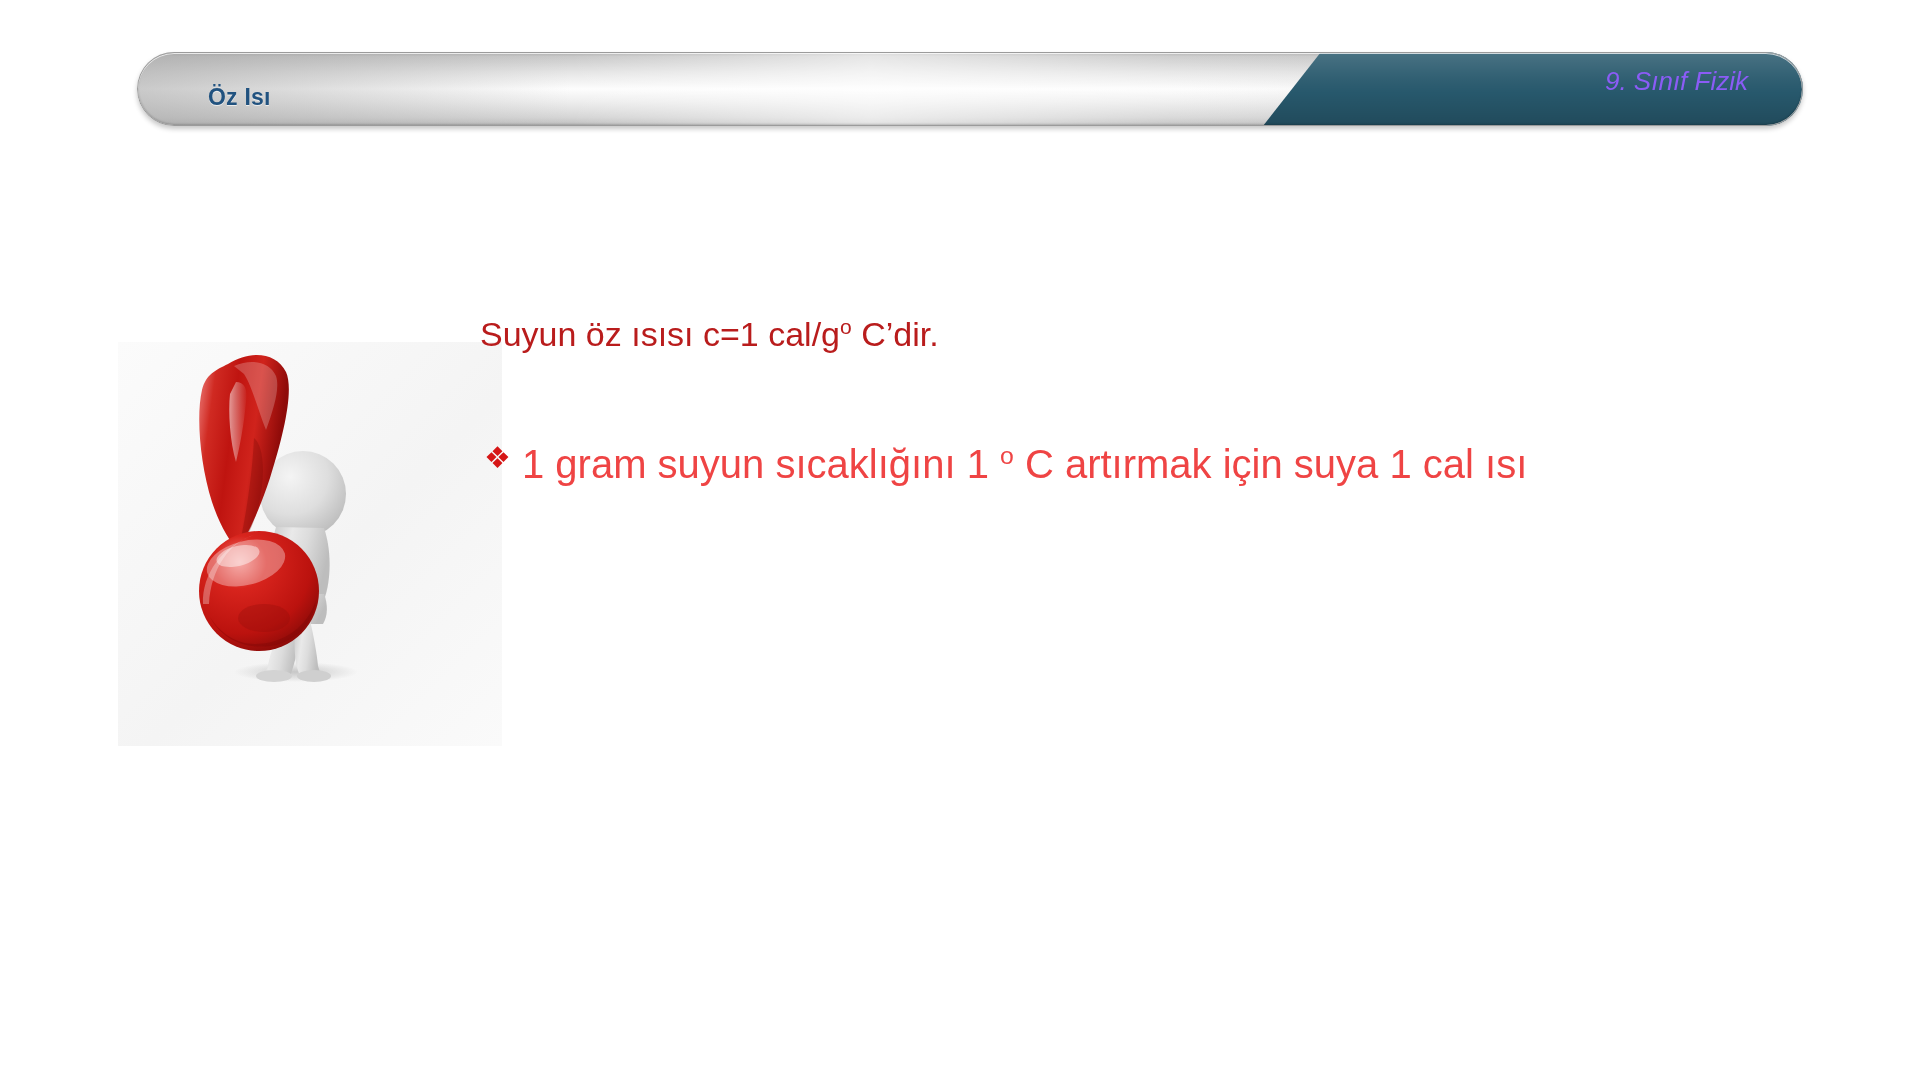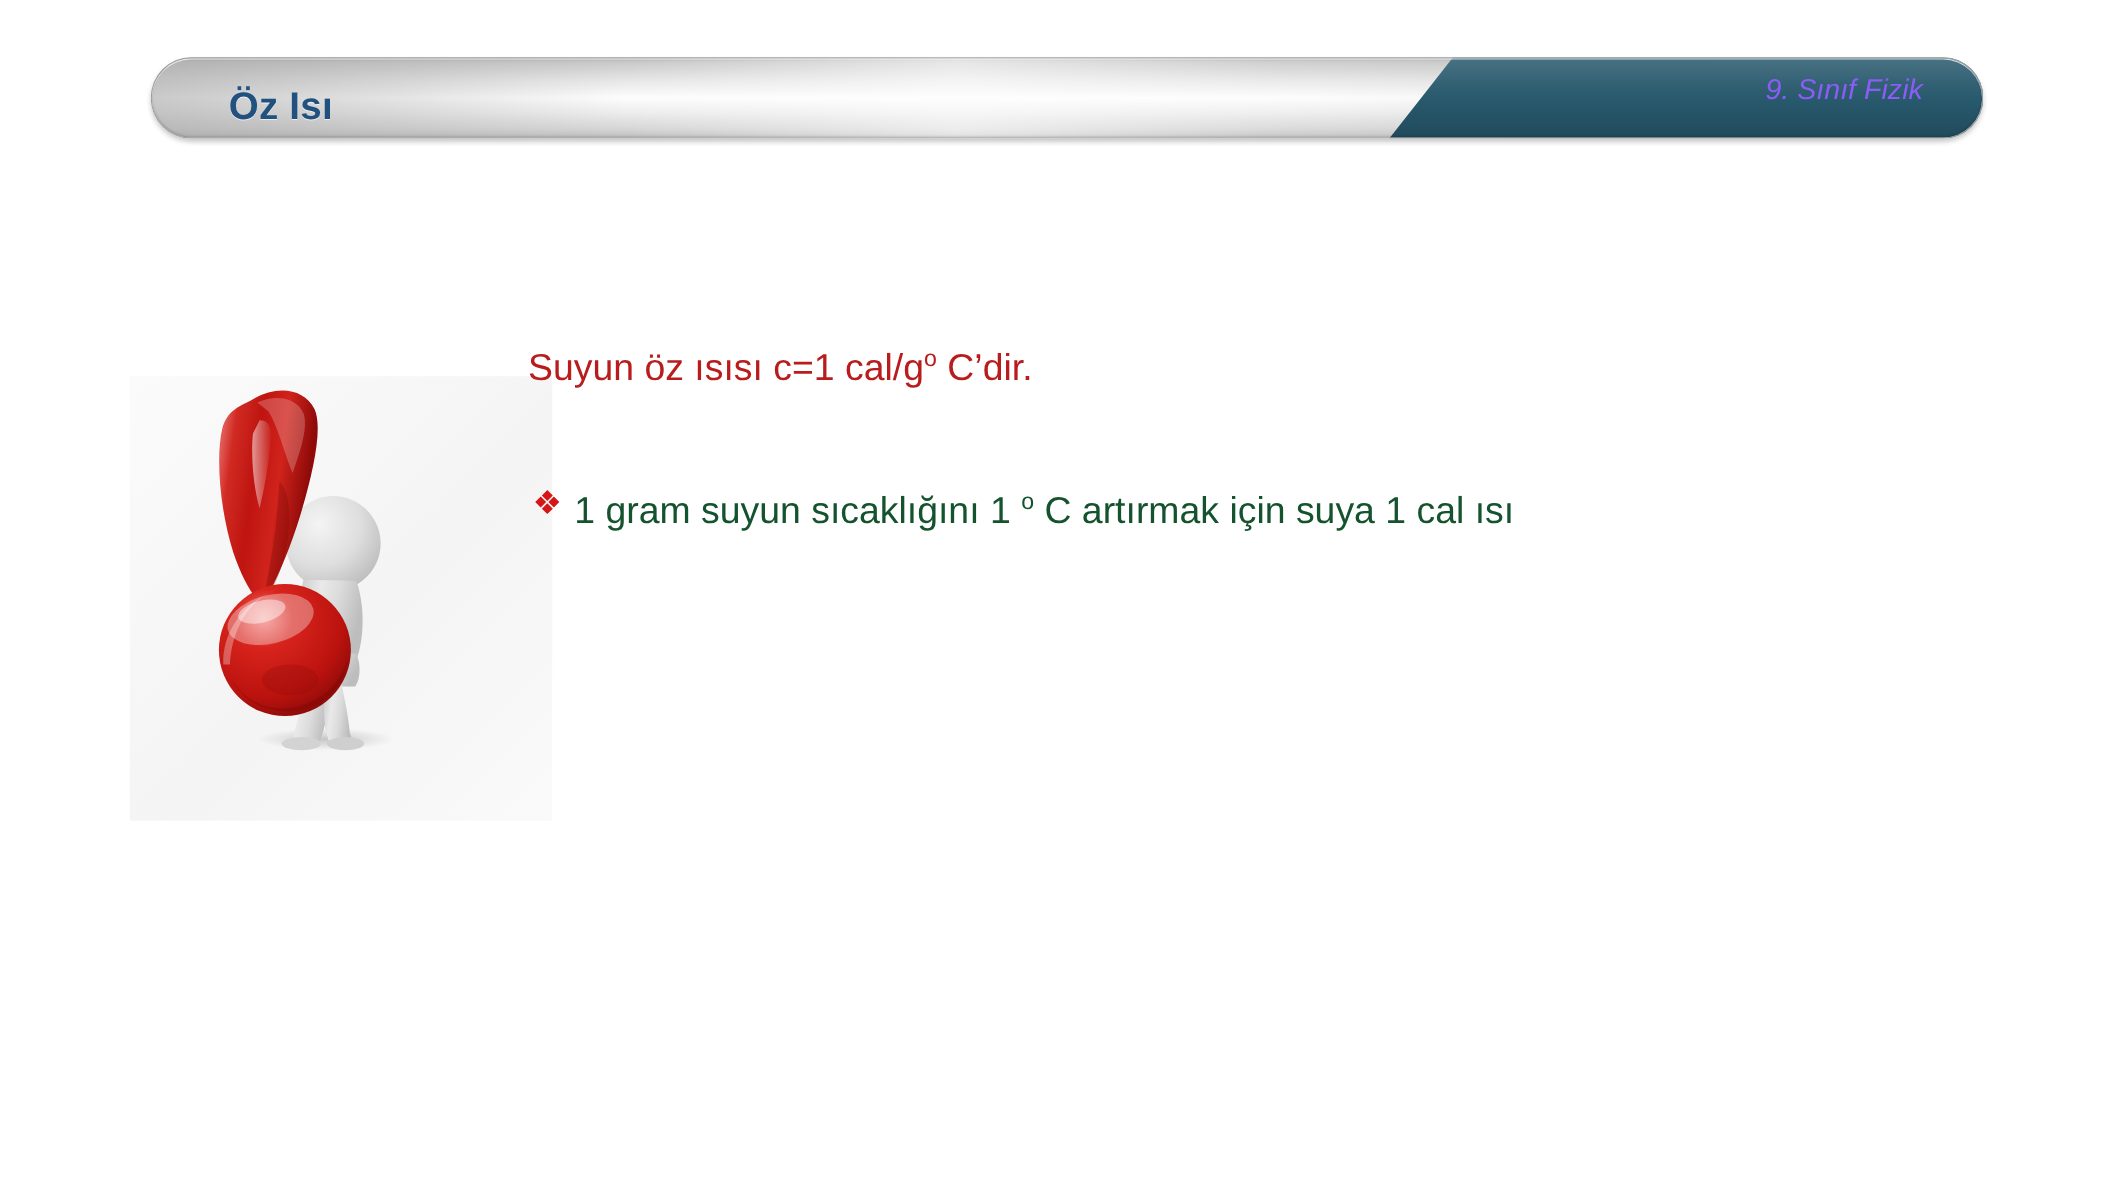--- a/index.html
+++ b/index.html
@@ -93,21 +93,21 @@
     pointer-events: none;
   }
 
   #slide-title {
     position: absolute;
     left: 208px;
     top: 52px;
     height: 90px;
     display: flex;
     align-items: center;
-    font-size: 35px;
+    font-size: 23px;
     font-weight: bold;
     color: #21527f;
     letter-spacing: 0.2px;
     text-shadow: 0 1px 0 rgba(255,255,255,0.65);
     white-space: nowrap;
   }
 
   #course-label {
     position: absolute;
     right: 172px;
@@ -171,23 +171,23 @@
   #bullet-marker {
     flex: 0 0 auto;
     width: 38px;
     font-size: 30px;
     line-height: 44px;
     color: #d61616;
     text-align: left;
   }
   #bullet-text {
     flex: 1 1 auto;
-    font-size: 34px;
+    font-size: 40px;
     line-height: 57px;
-    color: #14532d;
+    color: #ef4444;
   }
   #bullet-text .sup {
     font-size: 0.62em;
     vertical-align: super;
     line-height: 0;
   }
   #bullet-text .nb { white-space: nowrap; }
 </style>
 </head>
 <body>

